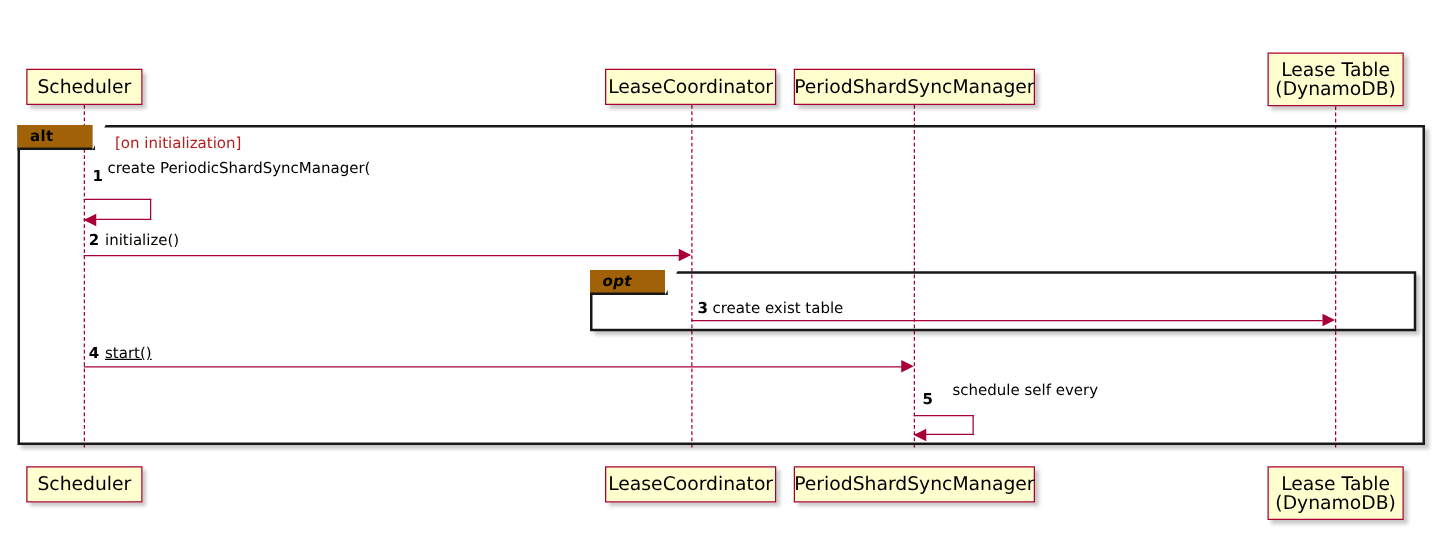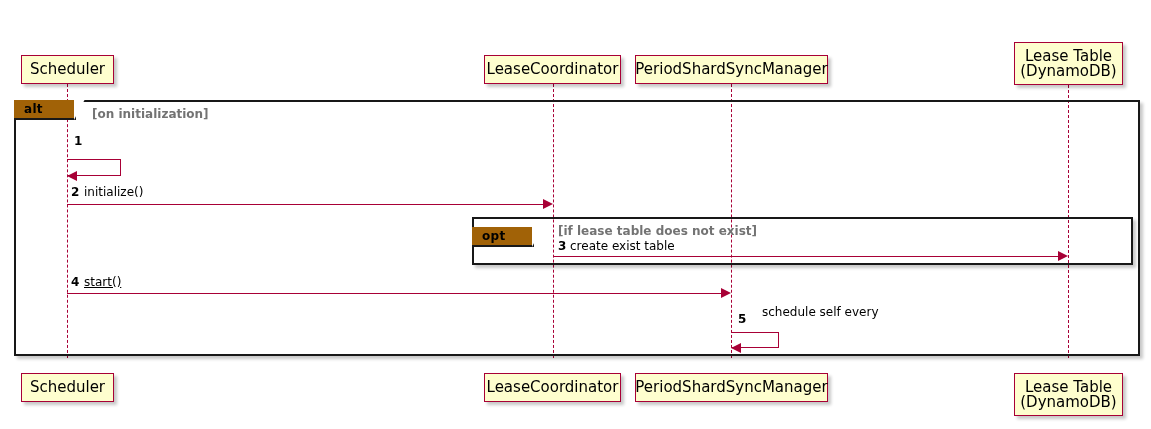--- a/index.html
+++ b/index.html
@@ -90,23 +90,23 @@
     right: -11px;
     top: -1px;
     width: 0;
     height: 0;
     border-top: 21px solid #FFFFFF;
     border-right: 11px solid transparent;
   }
   .fragment-cond {
     position: absolute;
     font-size: 12px;
-    font-weight: bold;
-    white-space: nowrap;
-    color: #737373;
+    font-weight: normal;
+    white-space: nowrap;
+    color: #b91c1c;
   }
 
   
   .msg-line {
     position: absolute;
     height: 0;
     border-top: 1.4px solid #A80036;
   }
   .msg-arrow-right {
     position: absolute;
@@ -170,34 +170,34 @@
     <span>Lease Table</span>
     <span>(DynamoDB)</span>
   </div>
 
   <div class="fragment" style="left:14px; top:100px; width:1126px; height:256px;"></div>
   <div class="fragment-tab" style="left:14px; top:100px; width:62px;">
     <span>alt</span>
   </div>
   <div class="fragment-cond" style="left:92px; top:107px;">[on initialization]</div>
 
+  <div class="msg-label" style="left:86px; top:127px;">create PeriodicShardSyncManager(</div>
   <div class="msg-num" style="position:absolute; left:74px; top:134px;">1</div>
   <div class="self-loop" style="left:67px; top:159px; width:54px; height:17px;"></div>
   <div class="msg-arrow-left" style="left:67px; top:171px;"></div>
 
   <div class="msg-label" style="left:84px; top:185px;">initialize()</div>
   <div class="msg-num" style="position:absolute; left:71px; top:185px;">2</div>
   <div class="msg-line" style="left:67px; top:204px; width:480px;"></div>
   <div class="msg-arrow-right" style="left:543px; top:199px;"></div>
 
   <div class="fragment" style="left:472px; top:217px; width:661px; height:48px;"></div>
-  <div class="fragment-tab" style="left:472px; top:227px; width:62px;">
+  <div class="fragment-tab" style="left:472px; top:216px; width:62px;font-style:italic;">
     <span>opt</span>
   </div>
-  <div class="fragment-cond" style="left:558px; top:224px;">[if lease table does not exist]</div>
 
   <div class="msg-label" style="left:570px; top:239px;">create exist table</div>
   <div class="msg-num" style="position:absolute; left:558px; top:239px;">3</div>
   <div class="msg-line" style="left:553px; top:256px; width:505px;"></div>
   <div class="msg-arrow-right" style="left:1058px; top:251px;"></div>
 
   <div class="msg-label" style="left:84px; top:275px;text-decoration:underline;">start()</div>
   <div class="msg-num" style="position:absolute; left:71px; top:275px;">4</div>
   <div class="msg-line" style="left:67px; top:293px; width:658px;"></div>
   <div class="msg-arrow-right" style="left:721px; top:288px;"></div>

